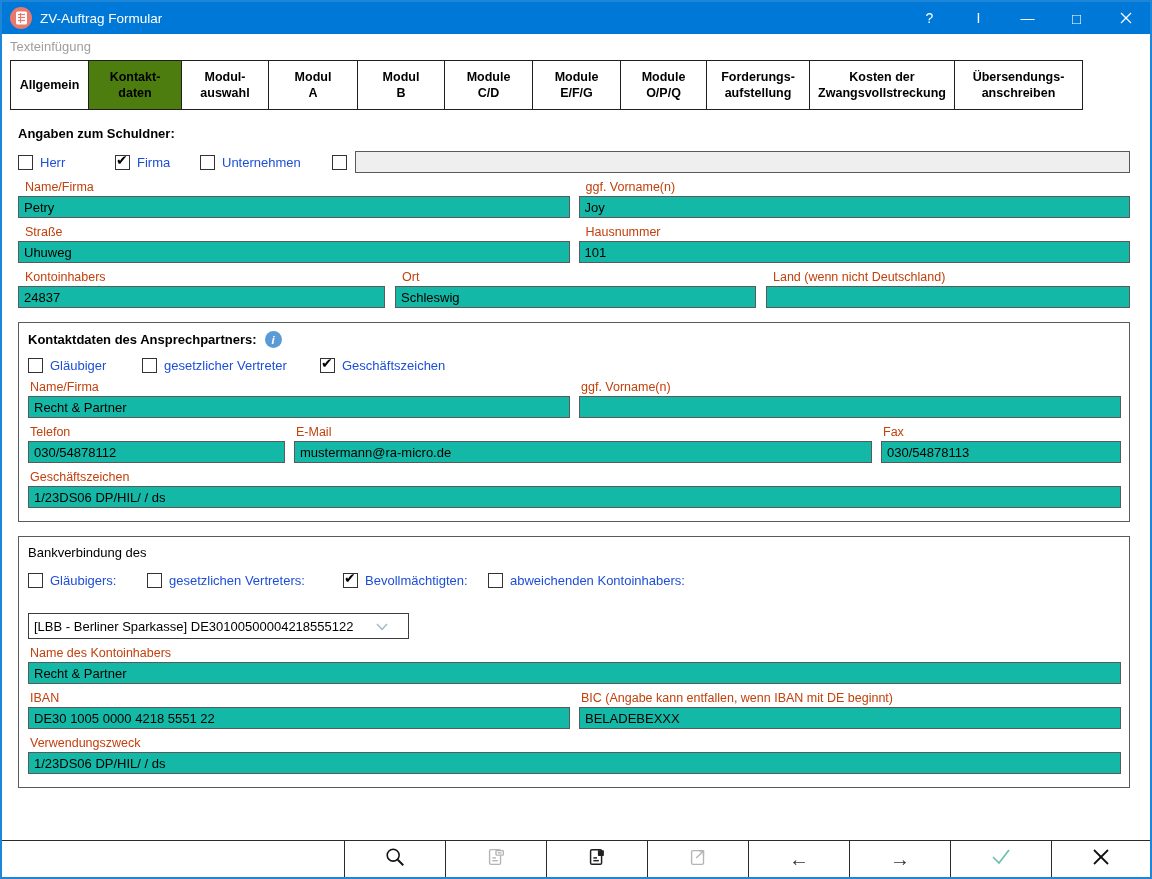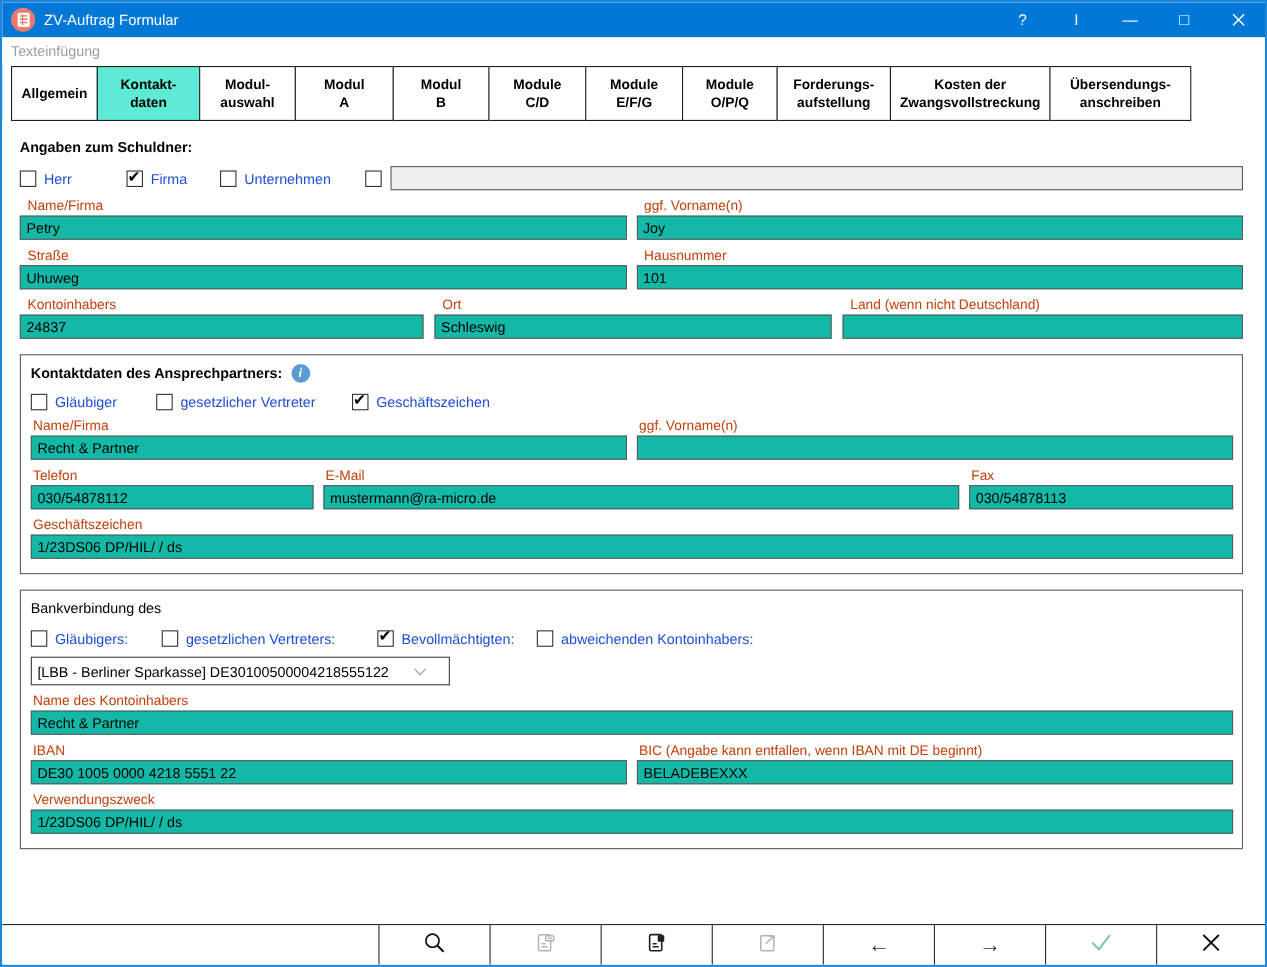--- a/index.html
+++ b/index.html
@@ -23,21 +23,21 @@
   .menubar { flex:0 0 24px; display:flex; align-items:center; padding-left:8px;
              color:#9e9e9e; font-size:13px; background:#fff; }
 
   
   .tabbar { flex:0 0 50px; display:flex; padding-left:8px; margin-top:2px; }
   .tab { border:1px solid #1f1f1f; margin-left:-1px; background:#fff;
          display:flex; align-items:center; justify-content:center; text-align:center;
          font-weight:bold; font-size:12.5px; line-height:1.3; white-space:pre-line;
          padding:2px 4px; color:#000; cursor:default; }
   .tab:first-child { margin-left:0; }
-  .tab.active { background:#5eead4; }
+  .tab.active { background:#4d7c0f; }
 
   
   .content { flex:1 1 auto; padding:10px 20px 0 16px; overflow:hidden; background:#fff; }
   .section-heading { font-size:13px; font-weight:bold; color:#000; display:flex; align-items:center; gap:8px; }
   .plain-heading { font-size:13px; color:#000; }
 
   .cb-row { display:flex; align-items:center; margin-top:10px; }
   .cb-item { display:flex; align-items:center; gap:7px; }
   .cb { width:15px; height:15px; border:1px solid #333; background:#fff; flex:0 0 auto; position:relative; }
   .cb.checked::after { content:"\2714"; position:absolute; left:0px; top:-4px; font-size:14px; color:#000; }
@@ -52,21 +52,21 @@
   .grid-plz { display:grid; grid-template-columns:367px 361px 1fr; column-gap:10px; }
   .grid-tel { display:grid; grid-template-columns:257px 578px 1fr; column-gap:9px; }
 
   .groupbox { border:1px solid #5a5a5a; margin-top:14px; padding:8px 8px 13px 9px; }
   .groupbox .field-label { margin-left:2px; }
   .info-icon { width:17px; height:17px; border-radius:50%; background:#5B9BD5; color:#fff;
                font-size:11.5px; font-weight:bold; display:inline-flex; align-items:center;
                justify-content:center; font-style:italic; }
 
   .combo { width:381px; height:26px; border:1px solid #3c3c3c; display:flex; align-items:center;
-           margin-top:9px; padding:0 20px 0 5px; font-size:13px; color:#000; background:#fff; }
+           margin-top:25px; padding:0 20px 0 5px; font-size:13px; color:#000; background:#fff; }
   .combo-text { flex:1 1 auto; overflow:hidden; white-space:nowrap; }
   .combo-chevron { flex:0 0 auto; }
 
   
   .toolbar { flex:0 0 37px; margin-top:auto; border-top:1px solid #2b2b2b; display:flex; background:#fff; }
   .tb-spacer { width:342px; }
   .tb-btn { width:101px; display:flex; align-items:center; justify-content:center;
             border-left:1px solid #2b2b2b; cursor:default; }
   .tb-btn:last-child { width:auto; flex:1; }
   .arrow-glyph { font-size:20px; color:#333; line-height:1; }

